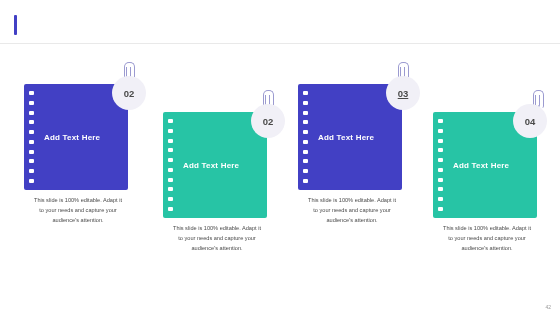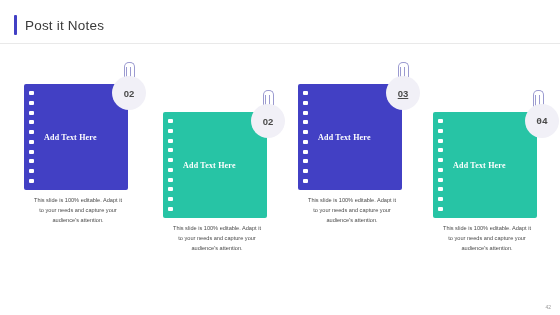--- a/index.html
+++ b/index.html
@@ -80,21 +80,20 @@
   .note-text {
     position: absolute;
     left: 20px;
     right: 10px;
     top: 50%;
     transform: translateY(-50%);
     color: #ffffff;
     font-size: 8px;
     font-weight: bold;
     letter-spacing: 0.2px;
-    font-family: Liberation Serif, serif;
   }
 
   
   .badge {
     position: absolute;
     width: 34px;
     height: 34px;
     border-radius: 50%;
     background: #f1f0f7;
     display: flex;
@@ -148,39 +147,38 @@
   #note-2 .caption { left: 7px; top: 112px; }
 
   #note-3 { left: 298px; top: 84px; }
   #note-3 .note-card { width: 104px; height: 106px; }
   #note-3 .badge { left: 88px; top: -8px; text-decoration: underline; }
   #note-3 .clip  { left: 100px; top: -22px; }
   #note-3 .caption { left: 7px; top: 112px; }
 
   #note-4 { left: 433px; top: 112px; }
   #note-4 .note-card { width: 104px; height: 106px; }
-  #note-4 .badge { left: 92px; top: -8px; font-family: Liberation Mono, monospace; }
+  #note-4 .badge { left: 80px; top: -8px; }
   #note-4 .clip  { left: 100px; top: -22px; }
   #note-4 .caption { left: 7px; top: 112px; }
 
   
   #page-number {
     position: absolute;
     right: 9px;
     bottom: 5px;
     font-size: 5px;
     color: #9a9a9a;
   }
 </style>
 </head>
 <body>
 
 <div id="title-bar">
   <div id="title-accent"></div>
-  <div id="page-title">Post it Notes</div>
 </div>
 <div id="title-rule"></div>
 
 <div class="note" id="note-1">
   <div class="note-card purple">
     <div class="holes">
       <span></span>
         <span></span>
         <span></span>
         <span></span>

